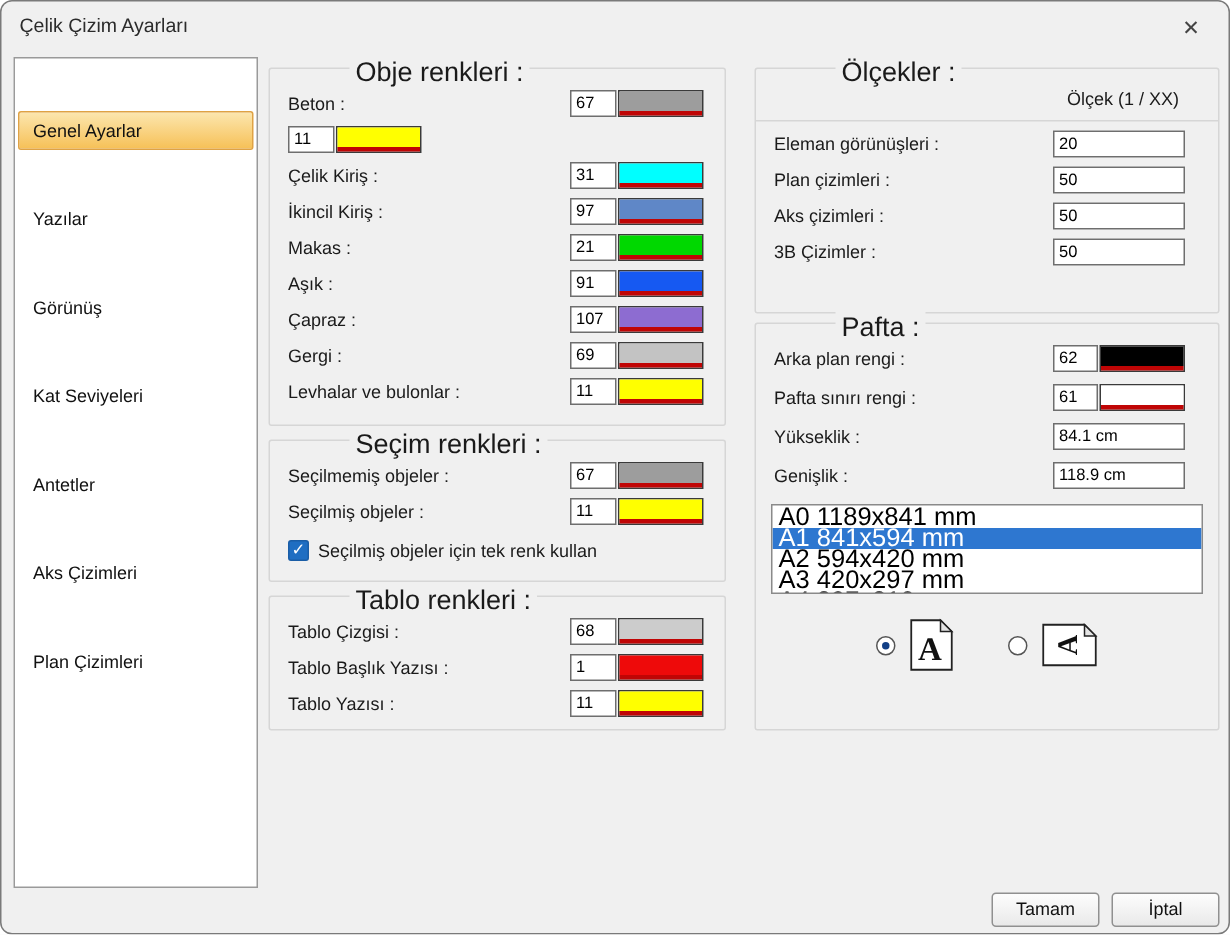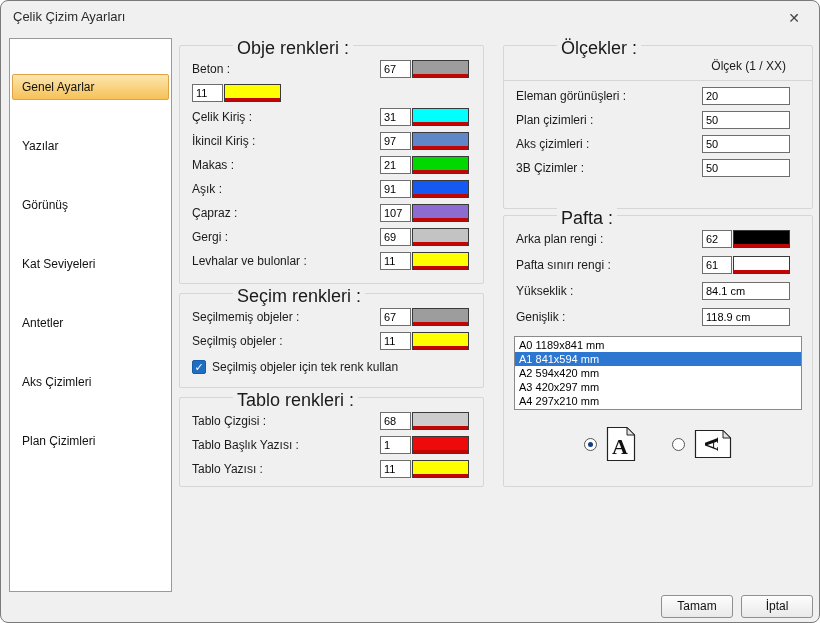--- a/index.html
+++ b/index.html
@@ -77,22 +77,22 @@
   .scale-header { text-align:right; padding:13px 26px 0 0; }
   .scale-sep { border-top:1px solid #d6d6d6; margin-top:7px; }
   .srow { display:flex; align-items:center; height:18px; margin:6px 22px 0 12px; }
   .srow .lbl { flex:1; }
   .winput {
     width:88px; height:18px; border:1px solid #6e6e6e; background:#fff;
     font-family:"Liberation Sans",sans-serif; font-size:11px; padding:0 3px; color:#000;
   }
   
   .listbox {
-    margin:10px 10px 0 10px; height:74px; background:#fff;
-    border:1px solid #8a8a8a; overflow:hidden; padding-top:1px; font-size:11px;
+    margin:10px 10px 0 10px; height:60px; background:#fff;
+    border:1px solid #8a8a8a; overflow:hidden; padding-top:1px; font-size:17px;
   }
   .list-item { height:14px; line-height:14px; padding-left:4px; color:#000; }
   .list-item.selected { background:#2e77d0; color:#fff; }
   
   .orient-row { display:flex; justify-content:center; align-items:center; margin-top:16px; }
   .orient-opt { display:flex; align-items:center; gap:9px; margin:0 18px; }
   .radio {
     width:13px; height:13px; border:1px solid #555; border-radius:50%;
     background:#fff; position:relative; flex:0 0 auto;
   }

